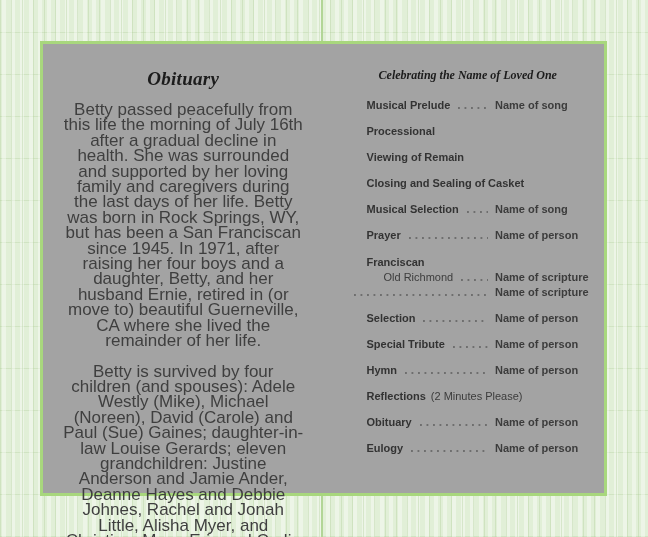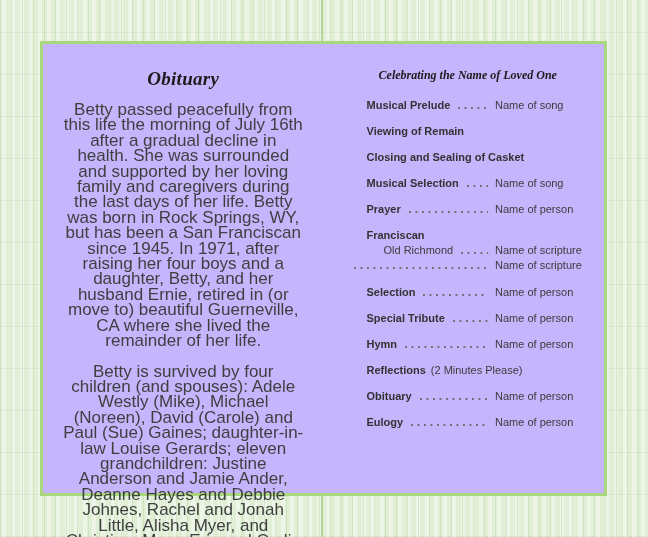--- a/index.html
+++ b/index.html
@@ -11,21 +11,21 @@
       repeating-linear-gradient(90deg, rgba(180,208,158,0.40) 0 1px, rgba(0,0,0,0) 1px 11px),
       repeating-linear-gradient(90deg, rgba(255,255,255,0.40) 2px 6px, rgba(0,0,0,0) 6px 11px),
       repeating-linear-gradient(0deg, rgba(178,206,156,0.35) 0 1px, rgba(0,0,0,0) 1px 42px);
   }
   .fold-line{
     position:absolute;left:321px;top:0;width:2px;height:537px;
     background:#b2d597;z-index:0;
   }
   .sheet{
     position:absolute;left:40px;top:41px;width:567px;height:455px;
-    box-sizing:border-box;background:#c4b5fd;border:3px solid #a8d77d;
+    box-sizing:border-box;background:#a3a3a3;border:3px solid #a8d77d;
     z-index:1;display:flex;
   }
   .col{box-sizing:border-box;width:50%;}
   .col-left{padding:24px 20px 0 20px;}
   .col-right{padding:24px 14px 0 22px;}
   .page-title{
     font-family:"Liberation Serif", serif;font-style:italic;font-weight:bold;
     color:#1c1c1c;text-align:center;margin:0 0 12px 0;
   }
   .title-left{font-size:19px;letter-spacing:0.3px;}
@@ -40,21 +40,21 @@
   .row .lbl{font-weight:bold;color:#333;white-space:nowrap;flex:0 0 auto;padding-left:21px;}
   .row.sub{margin:1.5px 0 0 0;}
   .row.sub .lbl{font-weight:normal;color:#3c3c3c;padding-left:38px;}
   .row .note{margin-left:5px;white-space:nowrap;color:#3c3c3c;}
   .dots{
     flex:1 1 auto;align-self:stretch;margin:0 7px 0 8px;
     background-image:radial-gradient(circle at 1px 1px, #6e6e6e 1.05px, rgba(0,0,0,0) 1.15px);
     background-size:6.5px 3px;background-repeat:repeat-x;
     background-position:left bottom 2.5px;
   }
-  .val{flex:0 0 95px;white-space:nowrap;color:#3c3c3c;}
+  .val{flex:0 0 95px;white-space:nowrap;color:#3c3c3c;font-weight:bold;}
 </style>
 </head>
 <body>
 
 <div class="fold-line"></div>
 
 <div class="sheet">
   <div class="col col-left">
     <h1 class="page-title title-left">Obituary</h1>
     <div class="obit-text">
@@ -64,20 +64,25 @@
     </div>
   </div>
   <div class="col col-right">
     <h1 class="page-title title-right">Celebrating the Name of Loved One</h1>
     <div class="service-items">
         <div class="item">
           <div class="row">
             <span class="lbl">Musical Prelude</span>
             <span class="dots"></span>
             <span class="val">Name of song</span>
+          </div>
+        </div>
+        <div class="item">
+          <div class="row">
+            <span class="lbl">Processional</span>
           </div>
         </div>
         <div class="item">
           <div class="row">
             <span class="lbl">Viewing of Remain</span>
           </div>
         </div>
         <div class="item">
           <div class="row">
             <span class="lbl">Closing and Sealing of Casket</span>

